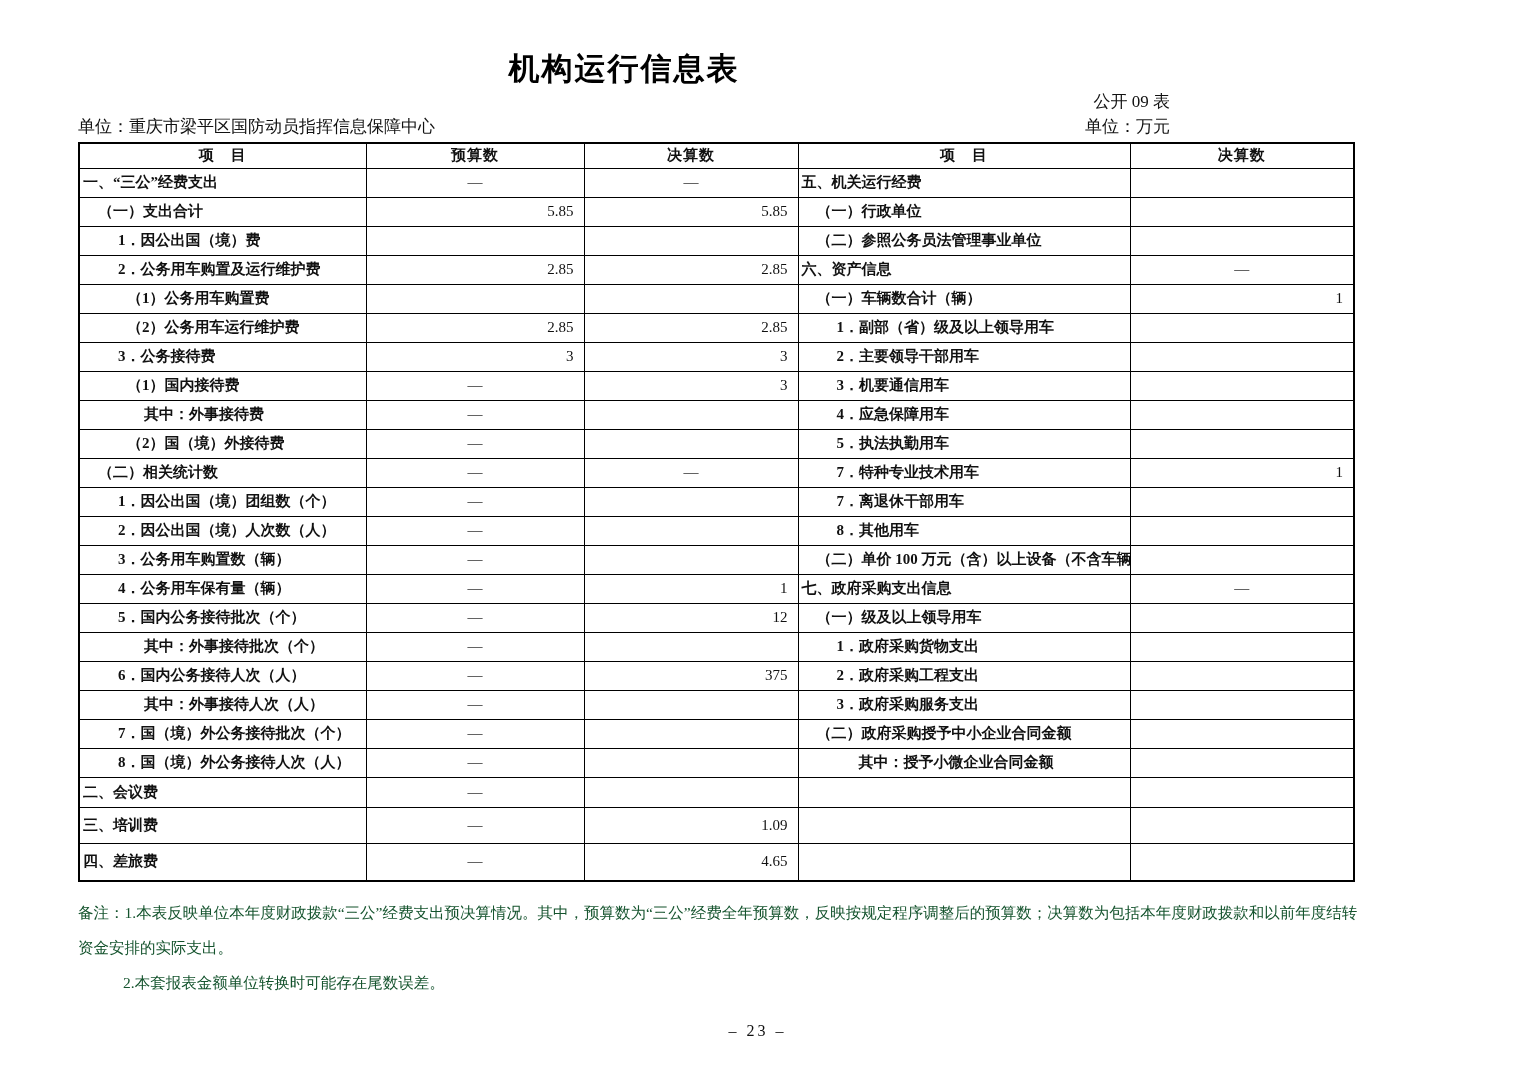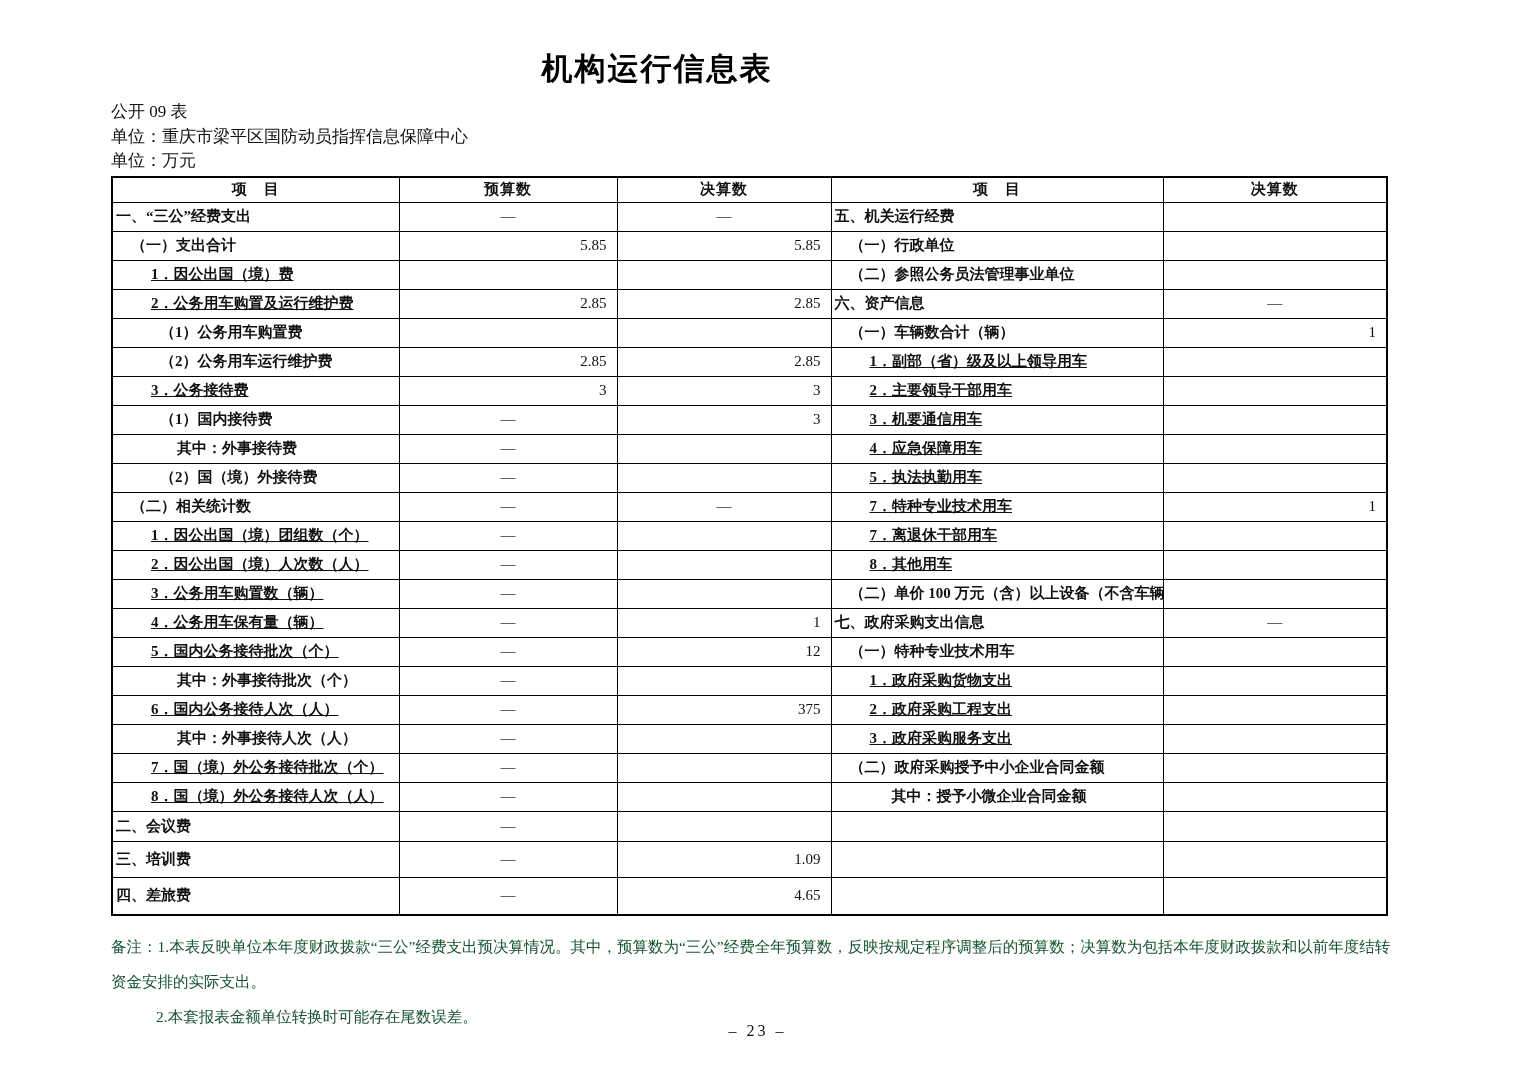--- a/index.html
+++ b/index.html
@@ -9,43 +9,41 @@
     color: #111;
     font-family: "Liberation Serif", "DejaVu Serif", serif;
     overflow: hidden;
   }
   .sheet {
     position: relative;
     width: 1515px; height: 1069px;
   }
   .content {
     position: absolute;
-    left: 111px; top: 0;
+    left: 78px; top: 0;
     width: 1092px;
   }
   .doc-title {
     margin-top: 48px;
     text-align: center;
     font-size: 31px;
     font-weight: bold;
     letter-spacing: 2px;
     color: #000;
   }
   .form-ref {
-    margin-top: 10px;
-    text-align: left;
+    text-align: right;
     font-size: 17px;
   }
   .unit-row {
     margin-top: 2px;
     display: flex;
     justify-content: space-between;
     font-size: 17px;
     line-height: 24px;
-    flex-direction: column;
   }
   table.main {
     margin-top: 3px;
     width: 1275px;
     border-collapse: collapse;
     table-layout: fixed;
     border: 2px solid #000;
   }
   table.main th, table.main td {
     border: 1px solid #000;
@@ -74,21 +72,21 @@
     font-weight: normal;
   }
   td.num-cell.dash {
     text-align: center;
     padding-right: 0;
     color: #2b2b2b;
     font-weight: normal;
   }
   .lv0 { padding-left: 3px; }
   .lv1 { padding-left: 18px; }
-  .lv2 { padding-left: 38px; text-decoration: underline; }
+  .lv2 { padding-left: 38px; }
   .lv3 { padding-left: 47px; }
   .lv4 { padding-left: 64px; }
   .lv4r { padding-left: 60px; }
   .notes {
     margin-top: 13px;
     font-size: 15.5px;
     line-height: 35px;
     color: #14532d;
     white-space: nowrap;
   }
@@ -237,21 +235,21 @@
             <td class="label-cell lv2">4．公务用车保有量（辆）</td>
             <td class="num-cell dash">—</td>
             <td class="num-cell">1</td>
             <td class="label-cell lv0">七、政府采购支出信息</td>
             <td class="num-cell dash">—</td>
           </tr>
           <tr>
             <td class="label-cell lv2">5．国内公务接待批次（个）</td>
             <td class="num-cell dash">—</td>
             <td class="num-cell">12</td>
-            <td class="label-cell lv1">（一）特种专业技术用车</td>
+            <td class="label-cell lv1">（一）级及以上领导用车</td>
             <td class="num-cell"></td>
           </tr>
           <tr>
             <td class="label-cell lv4">其中：外事接待批次（个）</td>
             <td class="num-cell dash">—</td>
             <td class="num-cell"></td>
             <td class="label-cell lv2">1．政府采购货物支出</td>
             <td class="num-cell"></td>
           </tr>
           <tr>

